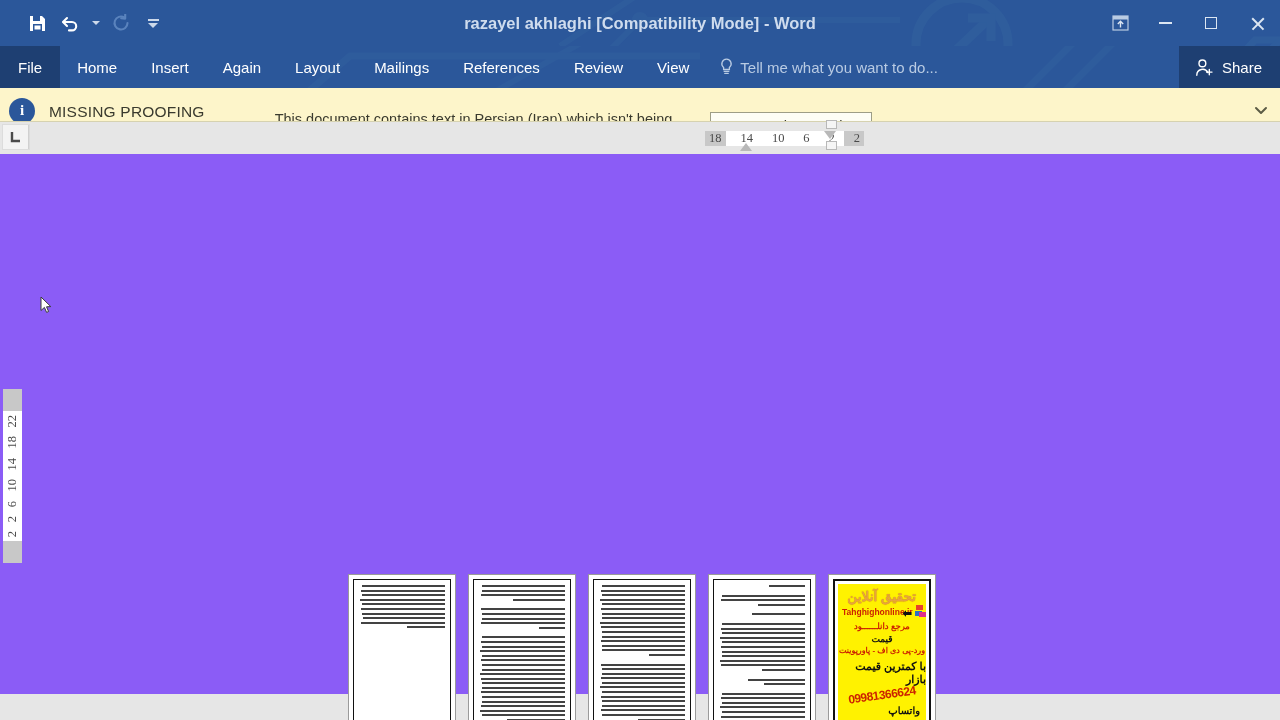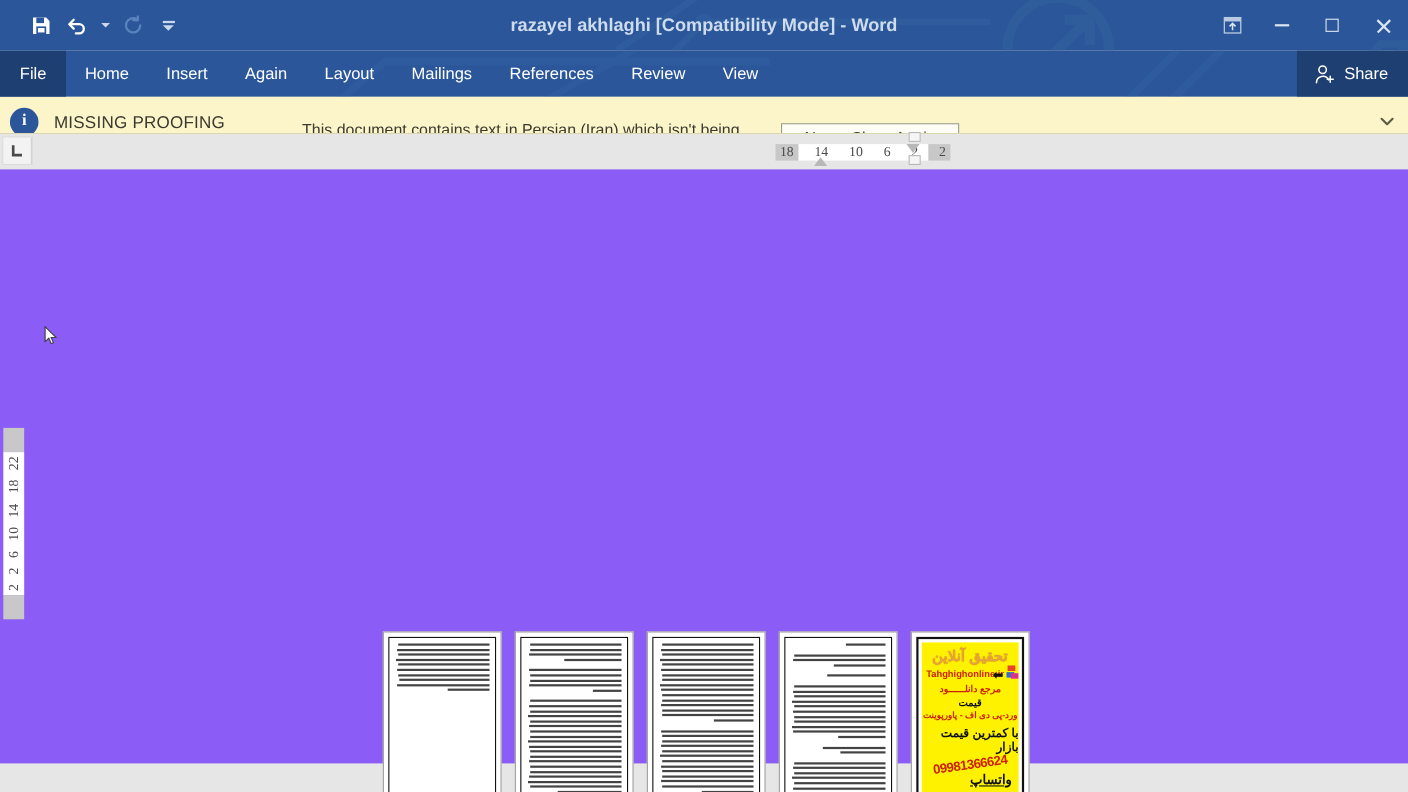--- a/index.html
+++ b/index.html
@@ -363,23 +363,23 @@
     font-size: 11px; color: #111; font-weight: bold;
     direction: rtl; margin-top: 5px;
   }
   .ad-phone {
     font-size: 12px; color: #cc2200; font-weight: bold;
     direction: rtl; margin-top: 2px;
     transform: rotate(-8deg);
     letter-spacing: -0.5px;
   }
   .ad-wa {
-    font-size: 12px; color: #111; font-weight: bold;
+    font-size: 10px; color: #111; font-weight: bold;
     direction: rtl;
-    position: absolute; right: 6px; bottom: 8px; text-decoration: underline;
+    position: absolute; right: 6px; bottom: 8px;
   }
 
   .cursor {
     position: absolute;
     left: 40px; top: 142px;
     width: 12px; height: 18px;
     z-index: 20;
   }
 </style>
 </head>
@@ -471,20 +471,27 @@
   <div class="tab-file">File</div>
   <div class="tab">Home</div>
   <div class="tab">Insert</div>
   <div class="tab">Again</div>
   <div class="tab">Layout</div>
   <div class="tab">Mailings</div>
   <div class="tab">References</div>
   <div class="tab">Review</div>
   <div class="tab">View</div>
 
+  <div class="tellme">
+    <svg width="13" height="18" viewBox="0 0 13 18">
+      <path d="M6.5 1.2 a4.6 4.6 0 0 1 2.9 8.2 l0 2.1 h-5.8 l0 -2.1 A4.6 4.6 0 0 1 6.5 1.2 z" fill="none" stroke="#b9cbe3" stroke-width="1.3"></path>
+      <path d="M4.2 13.4 h4.6 M4.8 15.4 h3.4" stroke="#b9cbe3" stroke-width="1.3" stroke-linecap="round"></path>
+    </svg>
+    <span>Tell me what you want to do...</span>
+  </div>
 
   <div class="share-btn">
     <svg width="19" height="19" viewBox="0 0 19 19">
       <circle cx="7.4" cy="5.4" r="3.4" fill="none" stroke="#ffffff" stroke-width="1.4"></circle>
       <path d="M1.8 17.2 a5.8 5.8 0 0 1 11 -2.6" fill="none" stroke="#ffffff" stroke-width="1.4" stroke-linecap="round"></path>
       <path d="M14.3 11.4 v5.4 M11.6 14.1 h5.4" stroke="#ffffff" stroke-width="1.4" stroke-linecap="round"></path>
     </svg>
     <span>Share</span>
   </div>
 </div>

